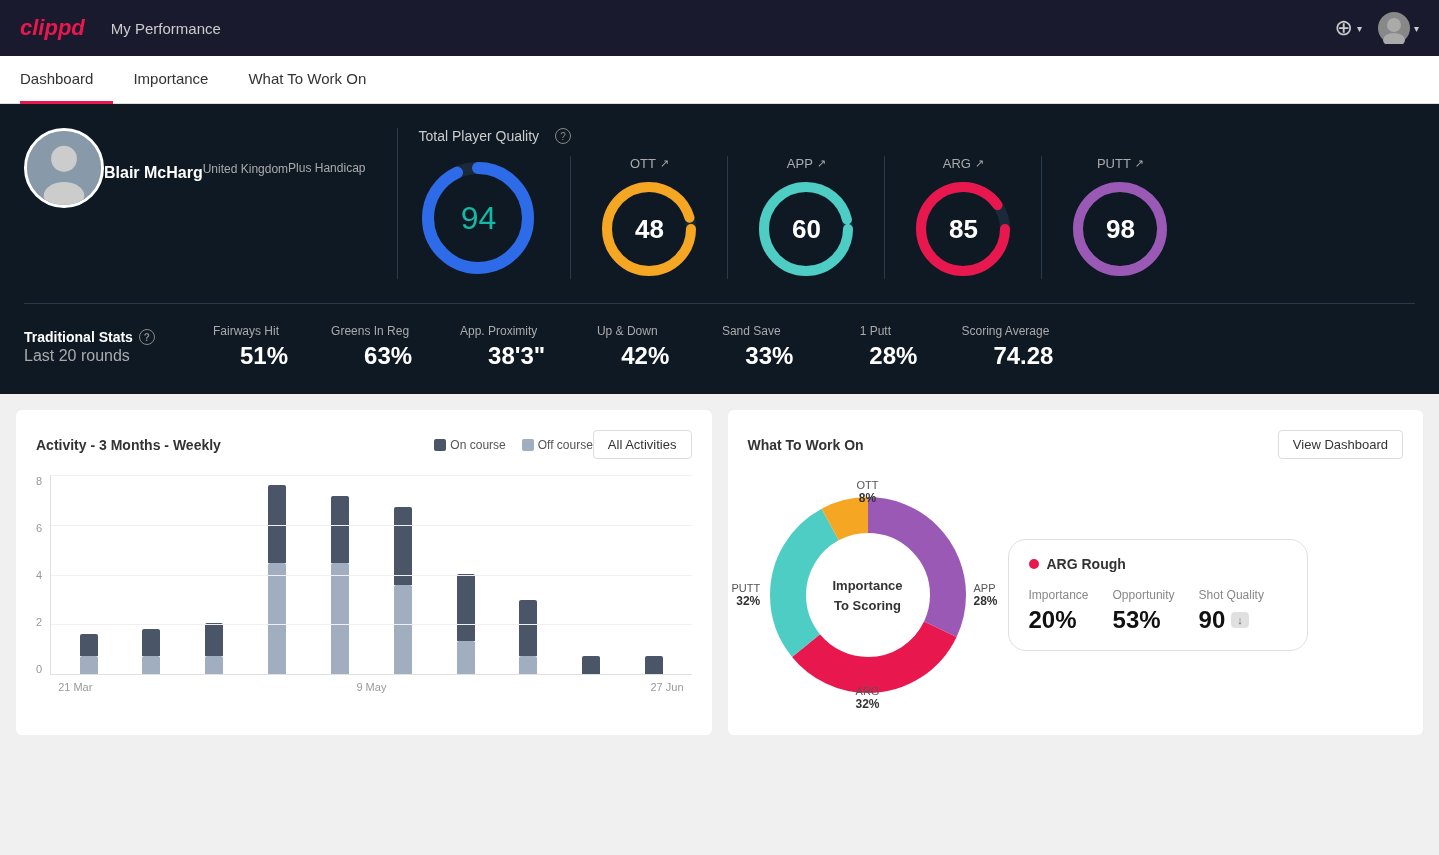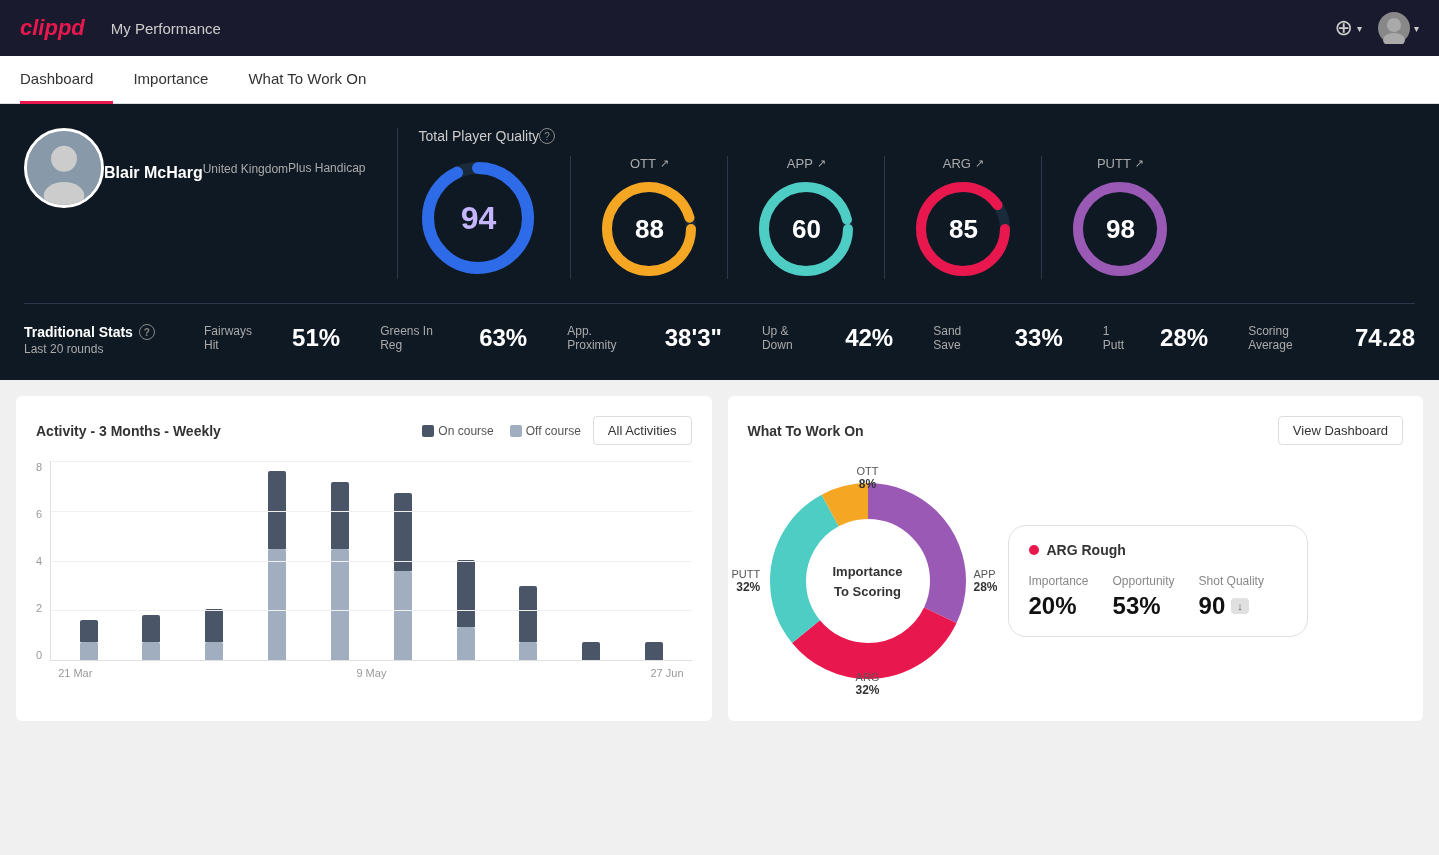--- a/index.html
+++ b/index.html
@@ -133,40 +133,40 @@
       align-items: center;
       gap: 4px;
     }
     .score-label .arrow { font-size: 11px; color: #aaa; }
     .total-quality-title {
       font-size: 14px;
       color: #ccc;
       margin-bottom: 12px;
       display: flex;
       align-items: center;
-      gap: 0;
+      gap: 16px;
     }
 
     
     .ring-container {
       position: relative;
       width: 110px;
       height: 110px;
     }
     .ring-container svg {
       transform: rotate(-90deg);
     }
     .ring-number {
       position: absolute;
       top: 50%;
       left: 50%;
       transform: translate(-50%, -50%);
       font-size: 28px;
-      font-weight: 700;
-      color: #c4b5fd;
+      font-weight: 400;
+      color: #14b8a6;
     }
     .ring-number.large {
       font-size: 32px;
     }
 
     .ring-sm-container {
       position: relative;
       width: 100px;
       height: 100px;
     }
@@ -192,28 +192,28 @@
       min-width: 140px;
     }
     .trad-title {
       font-size: 14px;
       font-weight: 600;
       display: flex;
       align-items: center;
       gap: 6px;
     }
     .trad-subtitle {
-      font-size: 12px;
+      font-size: 16px;
       color: #aaa;
       margin-top: 2px;
     }
     .stat-item {
       display: flex;
-      flex-direction: row;
-      align-items: flex-start;
+      flex-direction: column;
+      align-items: center;
     }
     .stat-name {
       font-size: 12px;
       color: #aaa;
       margin-bottom: 4px;
     }
     .stat-value {
       font-size: 24px;
       font-weight: 600;
       margin-left: 36px;
@@ -463,21 +463,21 @@
         <div style="border-left:1px solid #2a3a4a;padding:0 28px;display:flex;flex-direction:column;align-items:center;">
           <div class="score-label">
             <span>OTT</span>
             <span class="arrow">↗</span>
           </div>
           <div class="ring-sm-container">
             <svg width="100" height="100" viewBox="0 0 100 100">
               <circle cx="50" cy="50" r="42" fill="none" stroke="#1a2a3a" stroke-width="10"></circle>
               <circle cx="50" cy="50" r="42" fill="none" stroke="#f5a623" stroke-width="10" stroke-dasharray="264" stroke-dashoffset="12" stroke-linecap="round"></circle>
             </svg>
-            <div class="ring-sm-number">88</div>
+            <div class="ring-sm-number">48</div>
           </div>
         </div>
 
         <div style="border-left:1px solid #2a3a4a;padding:0 28px;display:flex;flex-direction:column;align-items:center;">
           <div class="score-label">
             <span>APP</span>
             <span class="arrow">↗</span>
           </div>
           <div class="ring-sm-container">
             <svg width="100" height="100" viewBox="0 0 100 100">
@@ -557,21 +557,21 @@
       <div class="stat-value">74.28</div>
     </div>
   </div>
 </div>
 
 <div class="bottom-panels">
 
   <div class="panel">
     <div class="panel-header">
       <span class="panel-title">Activity - 3 Months - Weekly</span>
-      <div style="display:flex;align-items:center;gap:12px;justify-content:center;">
+      <div style="display:flex;align-items:center;justify-content:center;">
         <div class="legend">
           <div class="legend-item">
             <div class="legend-dot" style="background:#4a5568;"></div>
             <span>On course</span>
           </div>
           <div class="legend-item">
             <div class="legend-dot" style="background:#a0aec0;"></div>
             <span>Off course</span>
           </div>
         </div>

